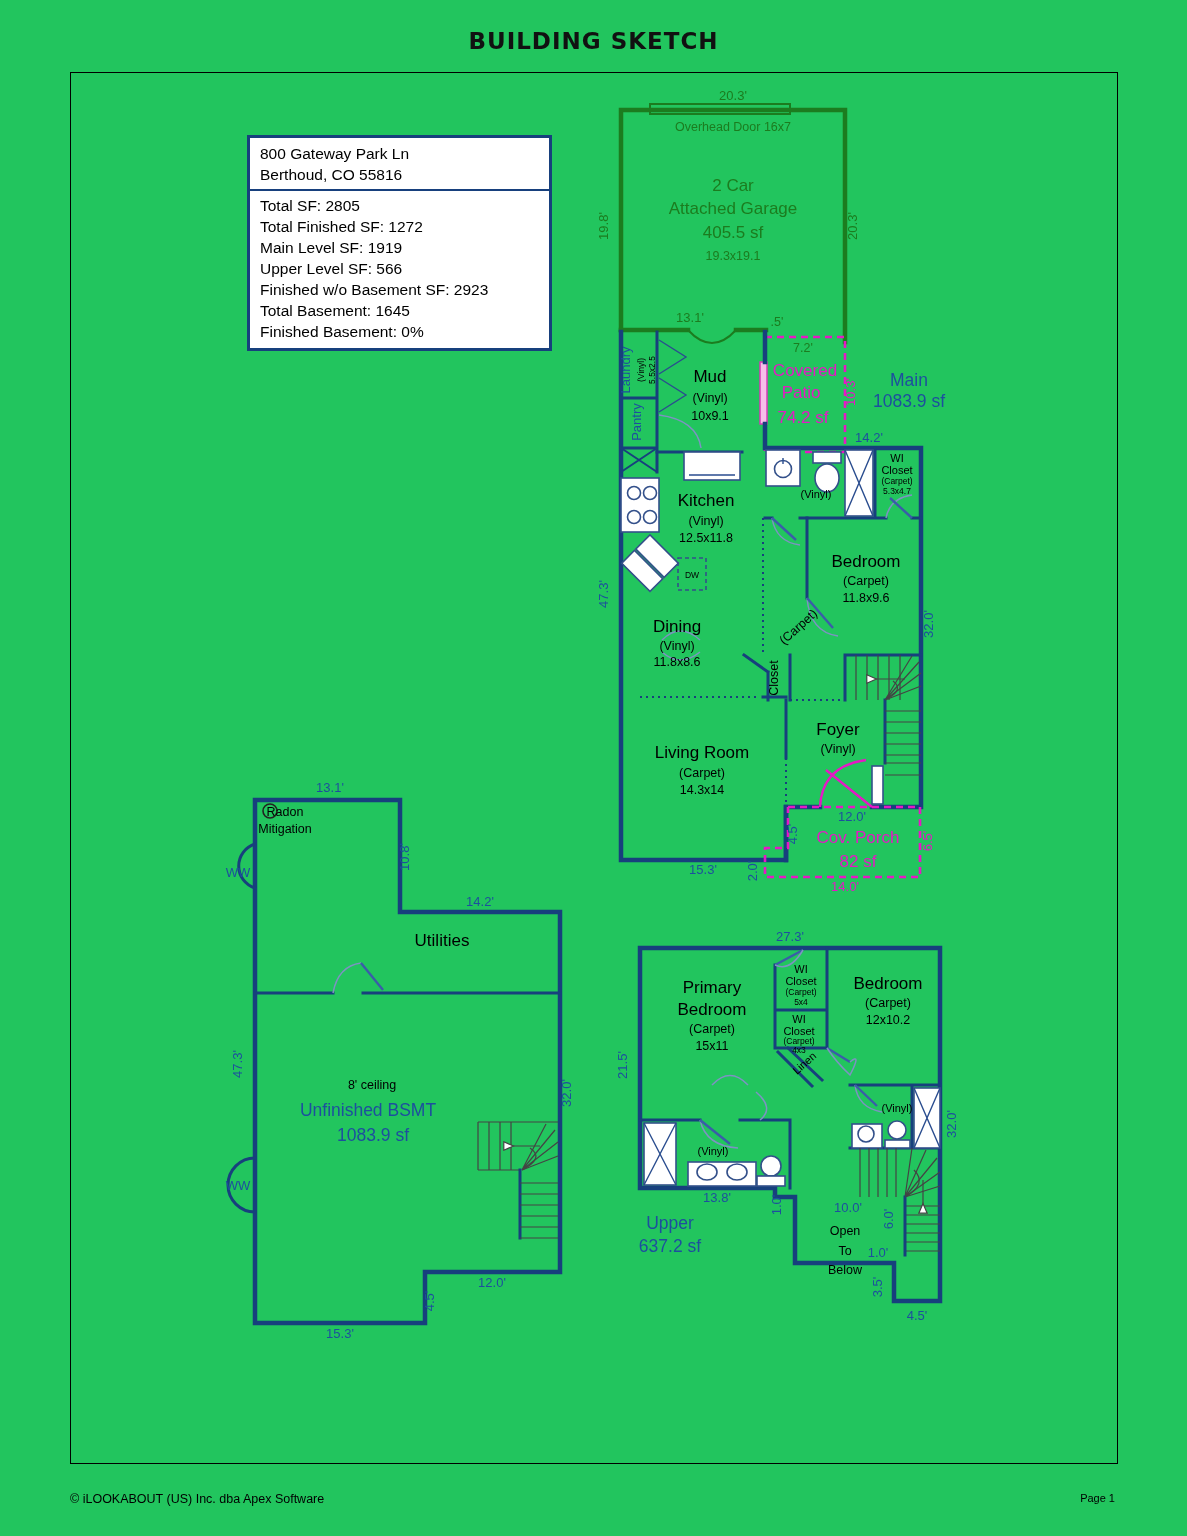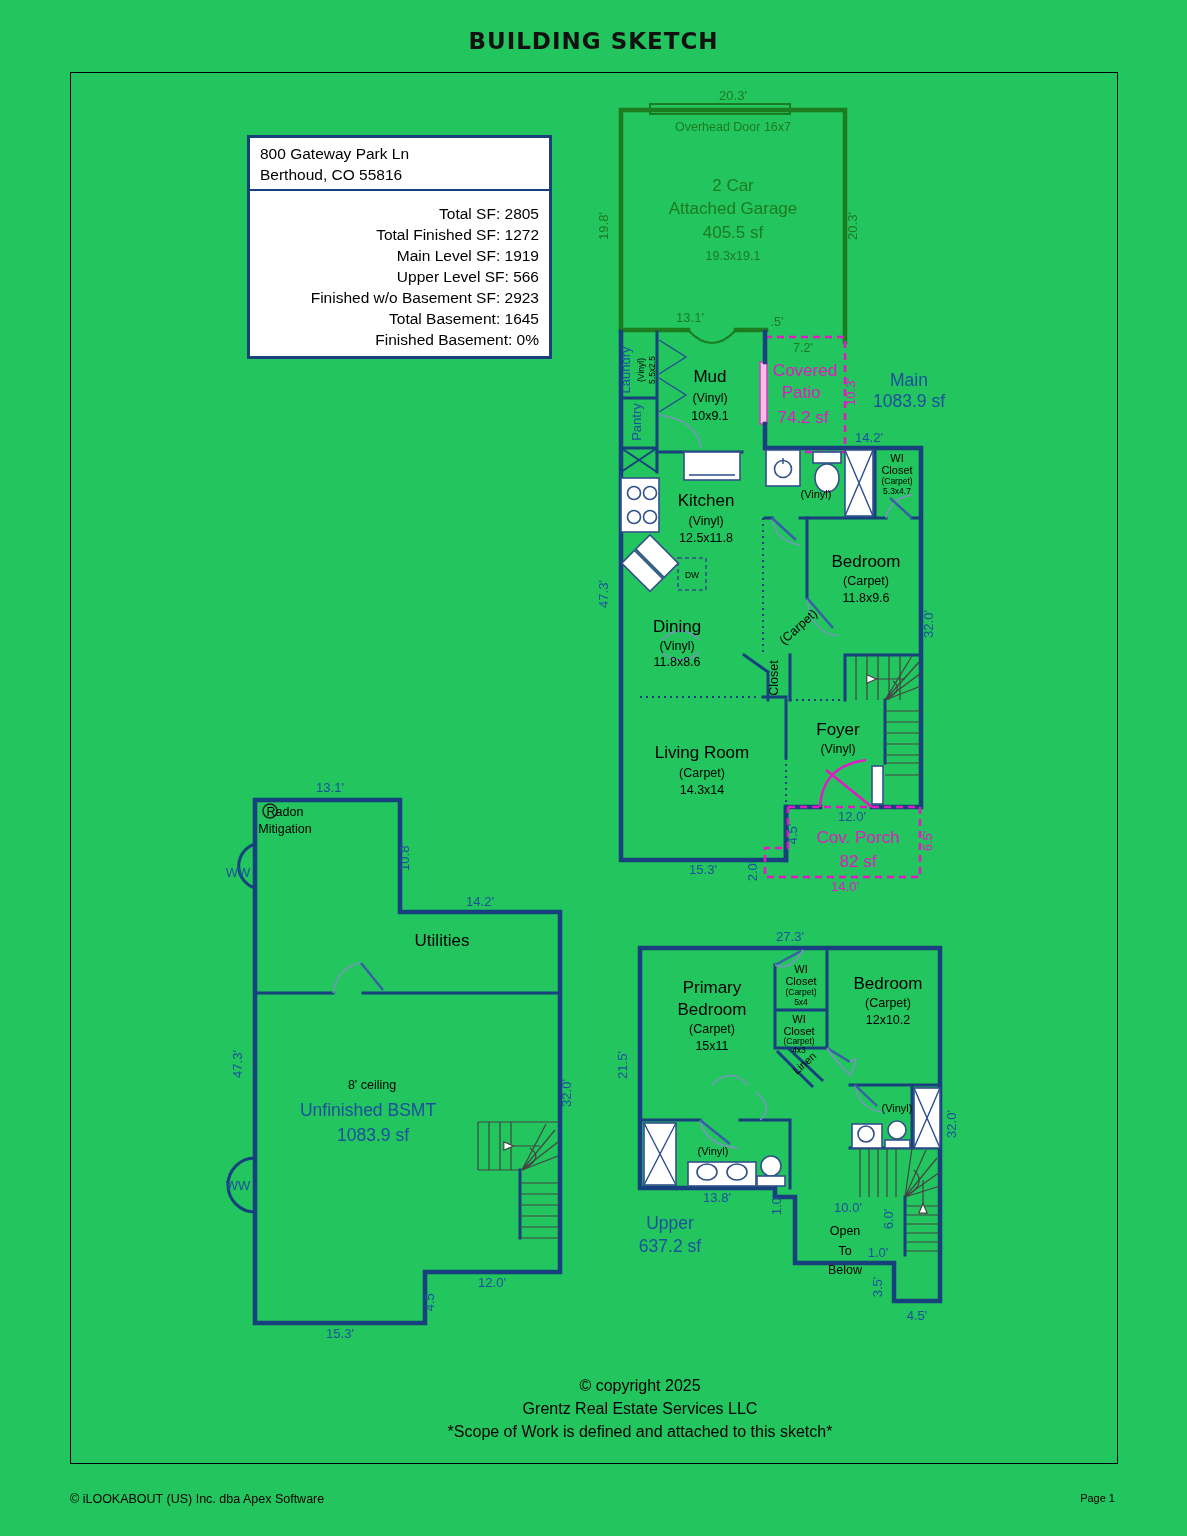--- a/index.html
+++ b/index.html
@@ -6,21 +6,21 @@
   #page{position:relative;width:1187px;height:1536px;background:#22c55e;overflow:hidden;
         font-family:"Liberation Sans",sans-serif;}
   #title{position:absolute;left:0;top:28px;width:1187px;text-align:center;
          font-size:23px;font-weight:bold;letter-spacing:1px;color:#111;
          font-family:"DejaVu Sans",sans-serif;}
   #border{position:absolute;left:70px;top:72px;width:1046px;height:1390px;
           border:1.6px solid #000;}
   #infobox{position:absolute;left:247px;top:103px;width:299px;border:3px solid #17407d;
            font-size:15.5px;color:#000;background:#fff;margin-top:32px;}
   #infobox .addr{padding:5px 10px 4px 10px;line-height:21px;border-bottom:2px solid #17407d;}
-  #infobox .stats{padding:12px 10px 6px 10px;line-height:21px;text-align:right;}
+  #infobox .stats{padding:4px 10px 6px 10px;line-height:21px;}
   #footer{position:absolute;left:94px;top:1374px;width:1092px;text-align:center;
           font-size:16px;color:#000;line-height:23px;}
   #pagefooter-l{position:absolute;left:70px;top:1492px;width:1046px;
           font-size:12.5px;color:#000;}
   #pagefooter-r{position:absolute;right:72px;top:1492px;font-size:11px;color:#000;}
   svg{position:absolute;left:0;top:0;}
   svg text{font-family:"Liberation Sans",sans-serif;}
   .w4{fill:none;stroke:#17407d;stroke-width:4.5;stroke-linecap:square;}
   .w3{fill:none;stroke:#17407d;stroke-width:3;stroke-linecap:square;}
   .w2{fill:none;stroke:#17407d;stroke-width:2;}
@@ -313,22 +313,17 @@
       <text class="ts" x="845" y="1235" font-size="13.5">Open</text>
       <text class="ts" x="845" y="1255" font-size="13.5">To</text>
       <text class="ts" x="845" y="1274" font-size="13.5">Below</text>
       <text class="td" x="893" y="1219" transform="rotate(-90 893 1219)">6.0'</text>
       <text class="td" x="878" y="1257">1.0'</text>
       <text class="td" x="882" y="1287" transform="rotate(-90 882 1287)">3.5'</text>
       <text class="td" x="917" y="1320">4.5'</text>
     </g>
   </svg>
 
-  <div id="footer">
-    <div>© copyright 2025</div>
-    <div>Grentz Real Estate Services LLC</div>
-    <div>*Scope of Work is defined and attached to this sketch*</div>
-  </div>
 
   <div id="pagefooter-l">© iLOOKABOUT (US) Inc. dba Apex Software</div>
   <div id="pagefooter-r">Page 1</div>
 
 </div>
 
 </body></html>

